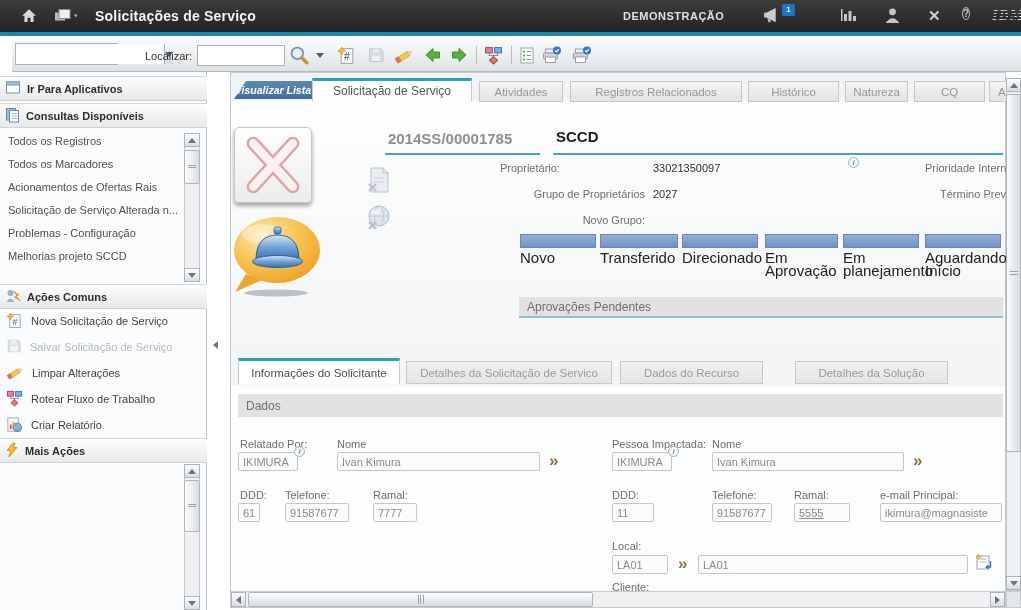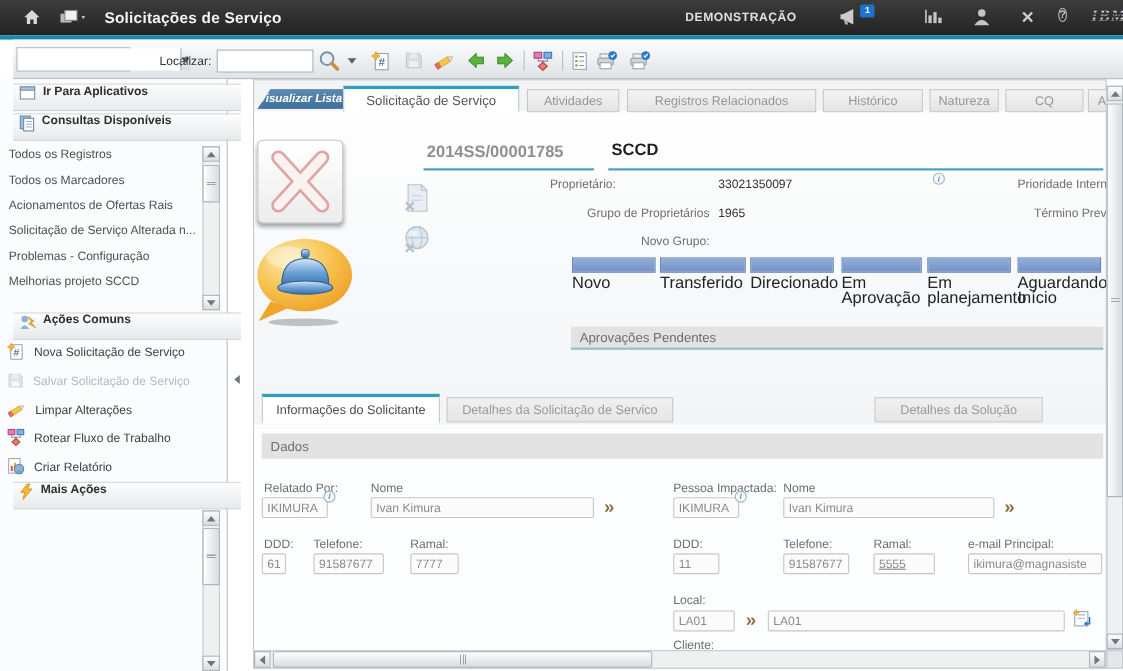--- a/index.html
+++ b/index.html
@@ -40,21 +40,21 @@
 
 .tri{display:inline-block;width:0;height:0}
 .t-dn{border-left:4px solid transparent;border-right:4px solid transparent;border-top:5px solid #55606a}
 .t-up{border-left:4px solid transparent;border-right:4px solid transparent;border-bottom:5px solid #6b7680}
 .t-dn2{border-left:4px solid transparent;border-right:4px solid transparent;border-top:5px solid #6b7680}
 .t-lf{border-top:4px solid transparent;border-bottom:4px solid transparent;border-right:5px solid #6b7680}
 .t-rt{border-top:4px solid transparent;border-bottom:4px solid transparent;border-left:5px solid #6b7680}
 
 
 #sidebar{position:absolute;left:0;top:72px;width:207px;height:538px;background:#fbfcfd;border-right:1px solid #b9bdc1}
-.sbhdr{position:absolute;left:12px;width:207px;height:25px;display:flex;gap:6px;padding-left:5px;
+.sbhdr{position:absolute;left:0;width:207px;height:25px;display:flex;align-items:center;gap:6px;padding-left:5px;
   font-weight:bold;color:#2e2e2e;background:linear-gradient(#fdfdfd,#e7e9eb);
   border-top:1px solid #d4d7da;border-bottom:1px solid #cfd2d5;cursor:pointer}
 .qitem{height:23px;line-height:23px;padding-left:8px;color:#4f4f4f;white-space:nowrap;overflow:hidden;cursor:pointer}
 .act{position:absolute;left:0;width:184px;height:26px;display:flex;align-items:center;gap:8px;padding-left:6px;color:#3f3f3f;cursor:pointer}
 .act.dis{color:#b4b9be;cursor:default}
 .moreitem{height:24px;line-height:24px;padding-left:8px;color:#4f4f4f;white-space:nowrap;cursor:pointer}
 
 
 .sb-track{position:absolute;width:16px;background:#eef0f2;border:1px solid #c6cacd}
 .sb-btn{position:absolute;width:16px;height:14px;background:linear-gradient(#fcfcfd,#dadee1);
@@ -424,21 +424,21 @@
   <div class="bluebar" style="left:385px;top:153px;width:155px"></div>
   <span class="abs" style="left:556px;top:128px;font-size:15px;font-weight:bold;color:#1c1c1c">SCCD</span>
   <div class="bluebar" style="left:553px;top:153px;width:450px"></div>
   <span class="info" style="left:848px;top:157px">i</span>
 
   <span class="lbl" style="left:500px;top:162px;width:145px;">Proprietário:</span>
   <span class="val" style="left:653px;top:162px">33021350097</span>
   <span class="lbl" style="left:925px;top:162px">Prioridade Interna</span>
 
   <span class="lbl" style="left:500px;top:188px;width:145px;text-align:right">Grupo de Proprietários</span>
-  <span class="val" style="left:653px;top:188px">1965</span>
+  <span class="val" style="left:653px;top:188px">2027</span>
   <span class="lbl" style="left:940px;top:188px">Término Previsto</span>
 
   <span class="lbl" style="left:500px;top:214px;width:145px;text-align:right">Novo Grupo:</span>
 
   <div class="seg" style="left:520px;width:76px"></div>
   <div class="seg" style="left:600px;width:78px"></div>
   <div class="seg" style="left:682px;width:76px"></div>
   <div class="seg" style="left:765px;width:73px"></div>
   <div class="seg" style="left:843px;width:76px"></div>
   <div class="seg" style="left:925px;width:76px"></div>
@@ -448,20 +448,21 @@
   <span class="seglbl" style="left:765px;width:82px">Em Aprovação</span>
   <span class="seglbl" style="left:843px;width:72px">Em planejamento</span>
   <span class="seglbl" style="left:925px;width:72px">Aguardando Início</span>
 
   <div class="secbar" style="left:519px;top:297px;width:484px;height:21px;border-bottom:2px solid #8fc3d2">
     <span>Aprovações Pendentes</span>
   </div>
 
   <div class="subtab active" style="left:238px;width:162px">Informações do Solicitante</div>
   <div class="subtab" style="left:406px;width:206px">Detalhes da Solicitação de Servico</div>
+  <div class="subtab" style="left:620px;width:143px">Dados do Recurso</div>
   <div class="subtab" style="left:795px;width:153px">Detalhes da Solução</div>
 
   <div id="formband"></div>
   <div class="secbar" style="left:238px;top:394px;width:765px;height:23px">
     <span>Dados</span>
   </div>
 
   <span class="lbl" style="left:240px;top:438px">Relatado Por:</span>
   <input class="fld" style="left: 238px; top: 452px; width: 60px;" value="IKIMURA">
   <span class="info" style="left:294px;top:446px">i</span>

